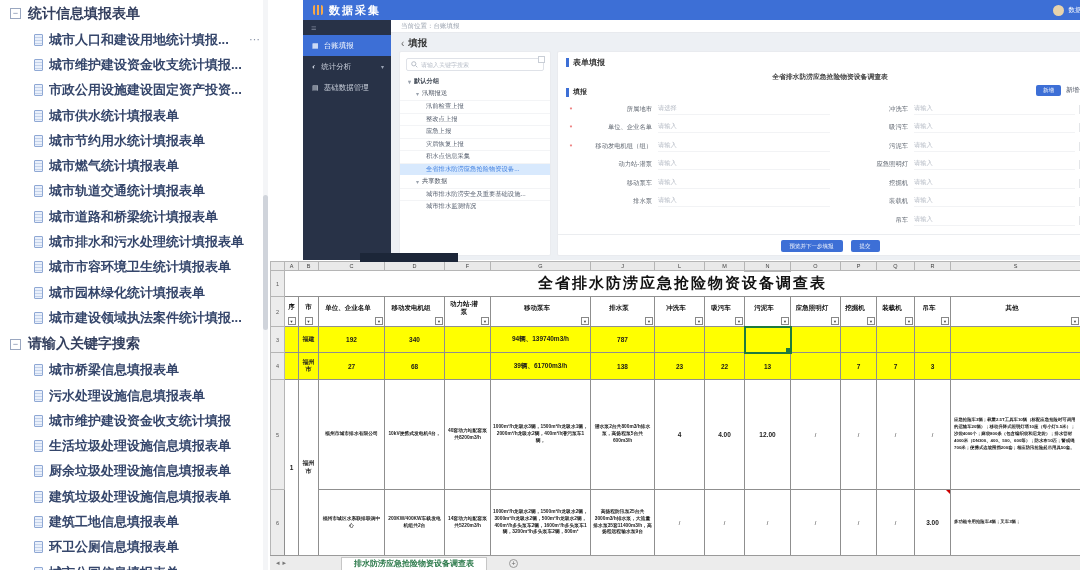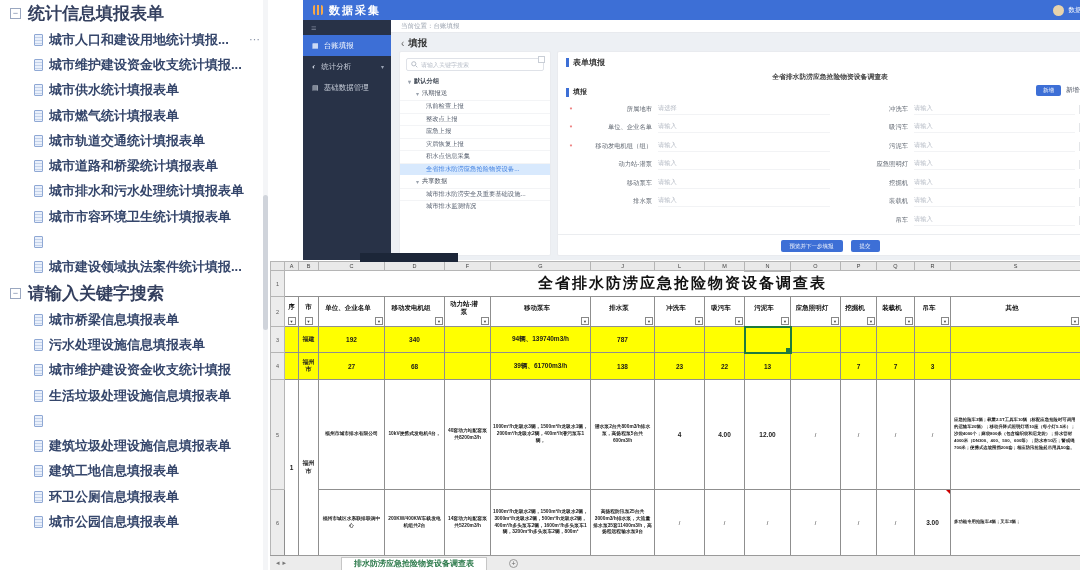--- a/index.html
+++ b/index.html
@@ -3,21 +3,21 @@
 <meta charset="utf-8">
 <style>
   * { box-sizing: border-box; margin: 0; padding: 0; }
   html,body { width:1080px; height:570px; overflow:hidden; background:#fff;
               font-family:"Liberation Sans",sans-serif; }
   #stage { position:relative; width:1080px; height:570px; background:#fff; }
 
   
   .sidebar { position:absolute; left:0; top:0; width:270px; height:570px; background:#fff; overflow:hidden; }
   .grp { height:27px; display:flex; align-items:center; padding-left:10px; gap:7px; }
-  .grp .glabel { font-size:17px; font-weight:700; color:#333f5e; white-space:nowrap;text-align:right; }
+  .grp .glabel { font-size:14px; font-weight:700; color:#333f5e; white-space:nowrap;text-align:right; }
   .cbox { width:11px; height:11px; border:1px solid #9aa7c0; background:#fff; color:#7485a5;
           font-size:9px; line-height:9px; text-align:center; flex:0 0 auto; }
   .sitem { height:25.3px; display:flex; align-items:center; padding-left:34px; padding-right:10px; gap:6px; }
   .sitem .slabel { font-size:13px; font-weight:700; color:#35466b; white-space:nowrap; overflow:hidden; }
   .doc { width:9px; height:12px; border:1px solid #8fa8d4; background:#eaf0fb; border-radius:1px; flex:0 0 auto;
          background-image:repeating-linear-gradient(180deg,transparent 0 2px,#c3d2ea 2px 3px); }
   .more { margin-left:auto; color:#8b95a8; font-size:11px; flex:0 0 auto; }
   .sbar-track { position:absolute; right:2px; top:0; width:5px; height:570px; background:#f4f5f7; }
   .sbar-thumb { position:absolute; right:2px; top:195px; width:5px; height:135px; background:#d0d4db; border-radius:3px; }
 
@@ -146,44 +146,53 @@
         <span class="doc"></span>
         <span class="slabel">城市人口和建设用地统计填报...</span>
         <span class="more">⋯</span>
       </div>
     <div class="sitem">
         <span class="doc"></span>
         <span class="slabel">城市维护建设资金收支统计填报...</span>
       </div>
     <div class="sitem">
         <span class="doc"></span>
+        <span class="slabel">市政公用设施建设固定资产投资...</span>
+      </div>
+    <div class="sitem">
+        <span class="doc"></span>
         <span class="slabel">城市供水统计填报表单</span>
       </div>
     <div class="sitem">
         <span class="doc"></span>
+        <span class="slabel">城市节约用水统计填报表单</span>
+      </div>
+    <div class="sitem">
+        <span class="doc"></span>
         <span class="slabel">城市燃气统计填报表单</span>
       </div>
     <div class="sitem">
         <span class="doc"></span>
         <span class="slabel">城市轨道交通统计填报表单</span>
       </div>
     <div class="sitem">
         <span class="doc"></span>
         <span class="slabel">城市道路和桥梁统计填报表单</span>
       </div>
     <div class="sitem">
         <span class="doc"></span>
         <span class="slabel">城市排水和污水处理统计填报表单</span>
       </div>
     <div class="sitem">
         <span class="doc"></span>
         <span class="slabel">城市市容环境卫生统计填报表单</span>
       </div>
     <div class="sitem">
         <span class="doc"></span>
+        <span class="slabel">城市园林绿化统计填报表单</span>
       </div>
     <div class="sitem">
         <span class="doc"></span>
         <span class="slabel">城市建设领域执法案件统计填报...</span>
       </div>
     <div class="grp">
       <span class="cbox">−</span>
       <span class="glabel">请输入关键字搜索</span>
     </div>
     <div class="sitem">
@@ -197,20 +206,21 @@
     <div class="sitem">
         <span class="doc"></span>
         <span class="slabel">城市维护建设资金收支统计填报</span>
       </div>
     <div class="sitem">
         <span class="doc"></span>
         <span class="slabel">生活垃圾处理设施信息填报表单</span>
       </div>
     <div class="sitem">
         <span class="doc"></span>
+        <span class="slabel">厨余垃圾处理设施信息填报表单</span>
       </div>
     <div class="sitem">
         <span class="doc"></span>
         <span class="slabel">建筑垃圾处理设施信息填报表单</span>
       </div>
     <div class="sitem">
         <span class="doc"></span>
         <span class="slabel">建筑工地信息填报表单</span>
       </div>
     <div class="sitem">

